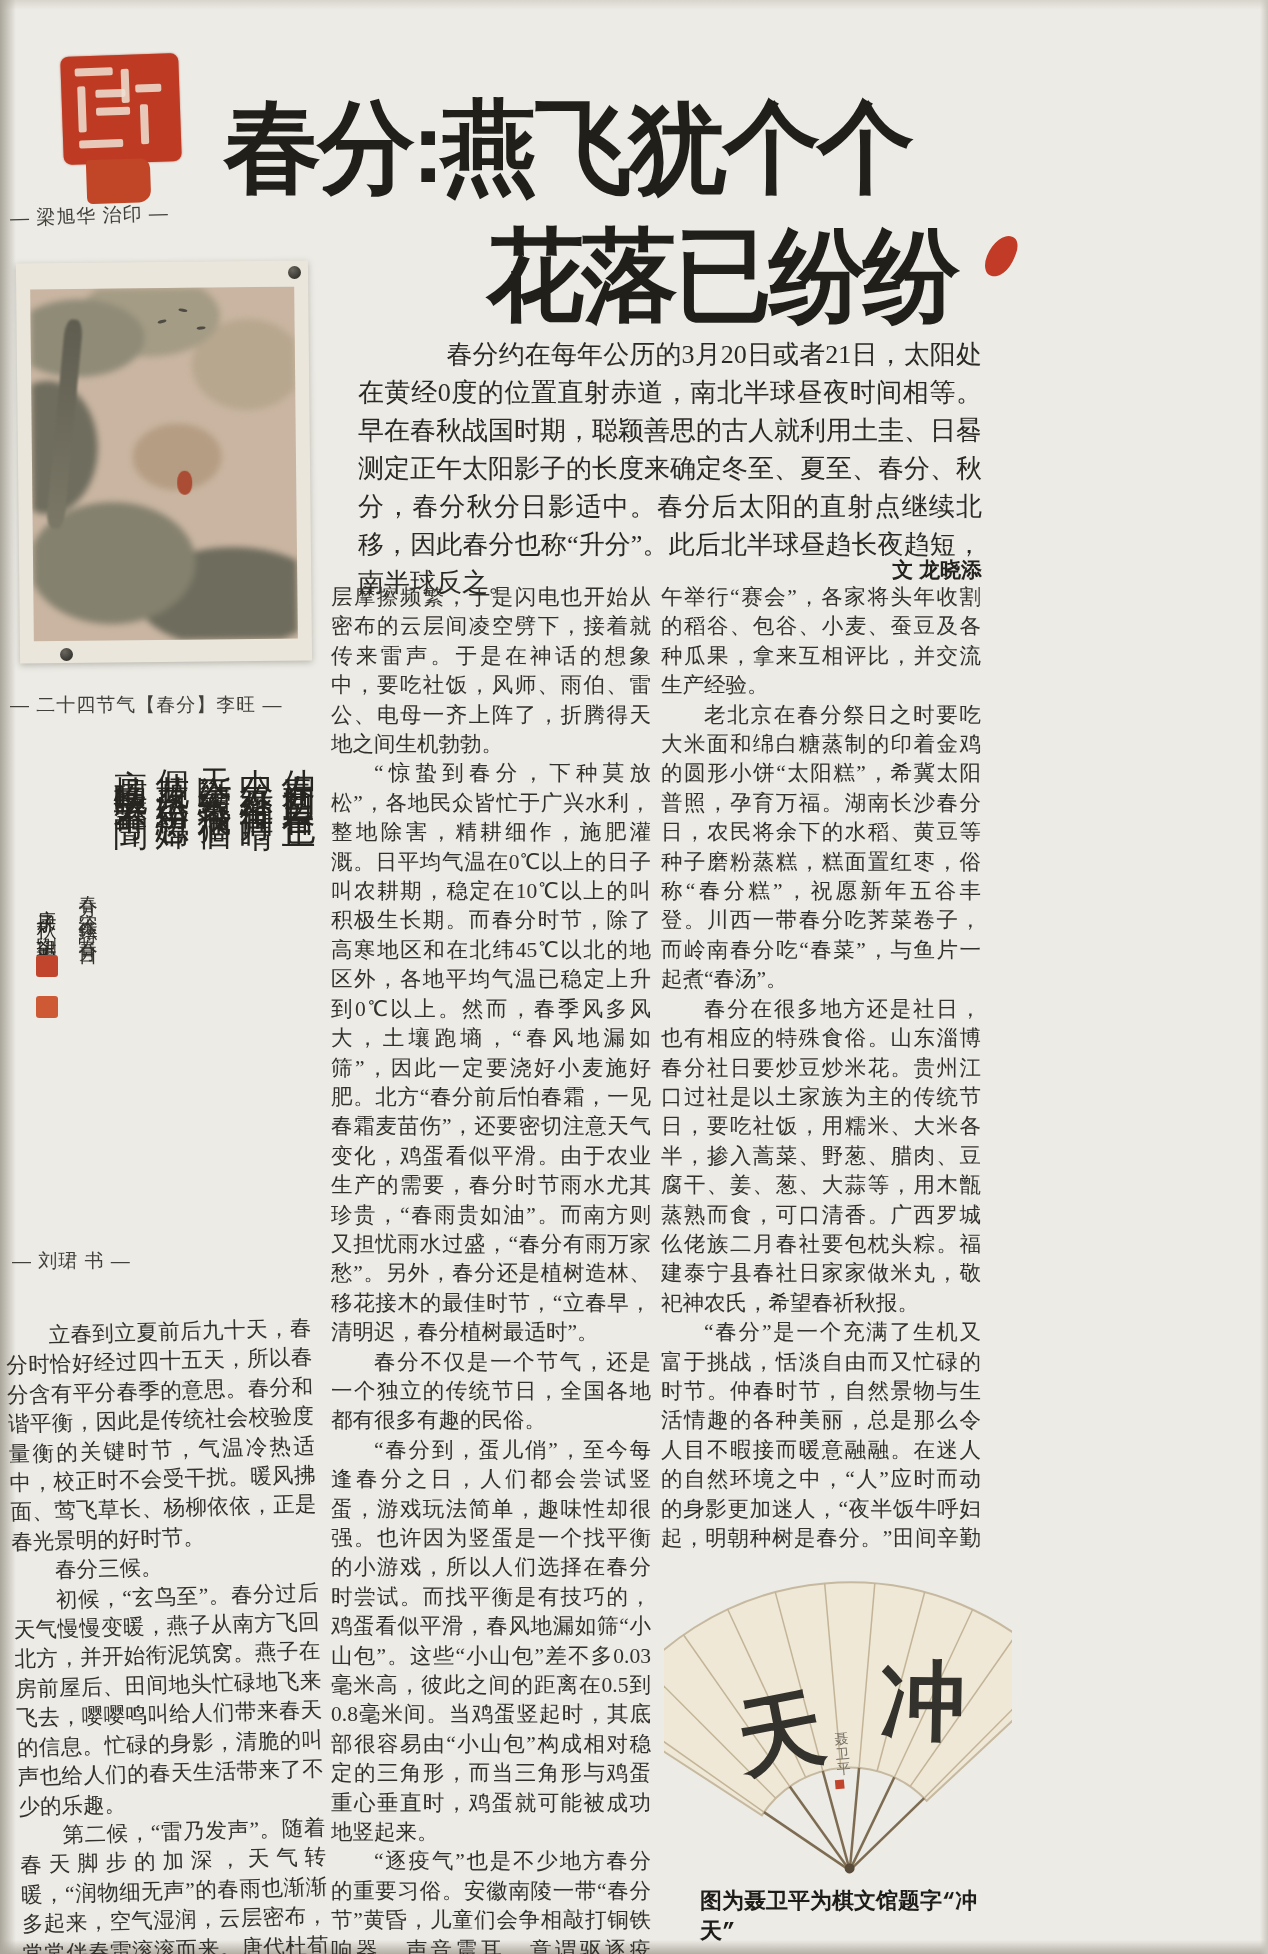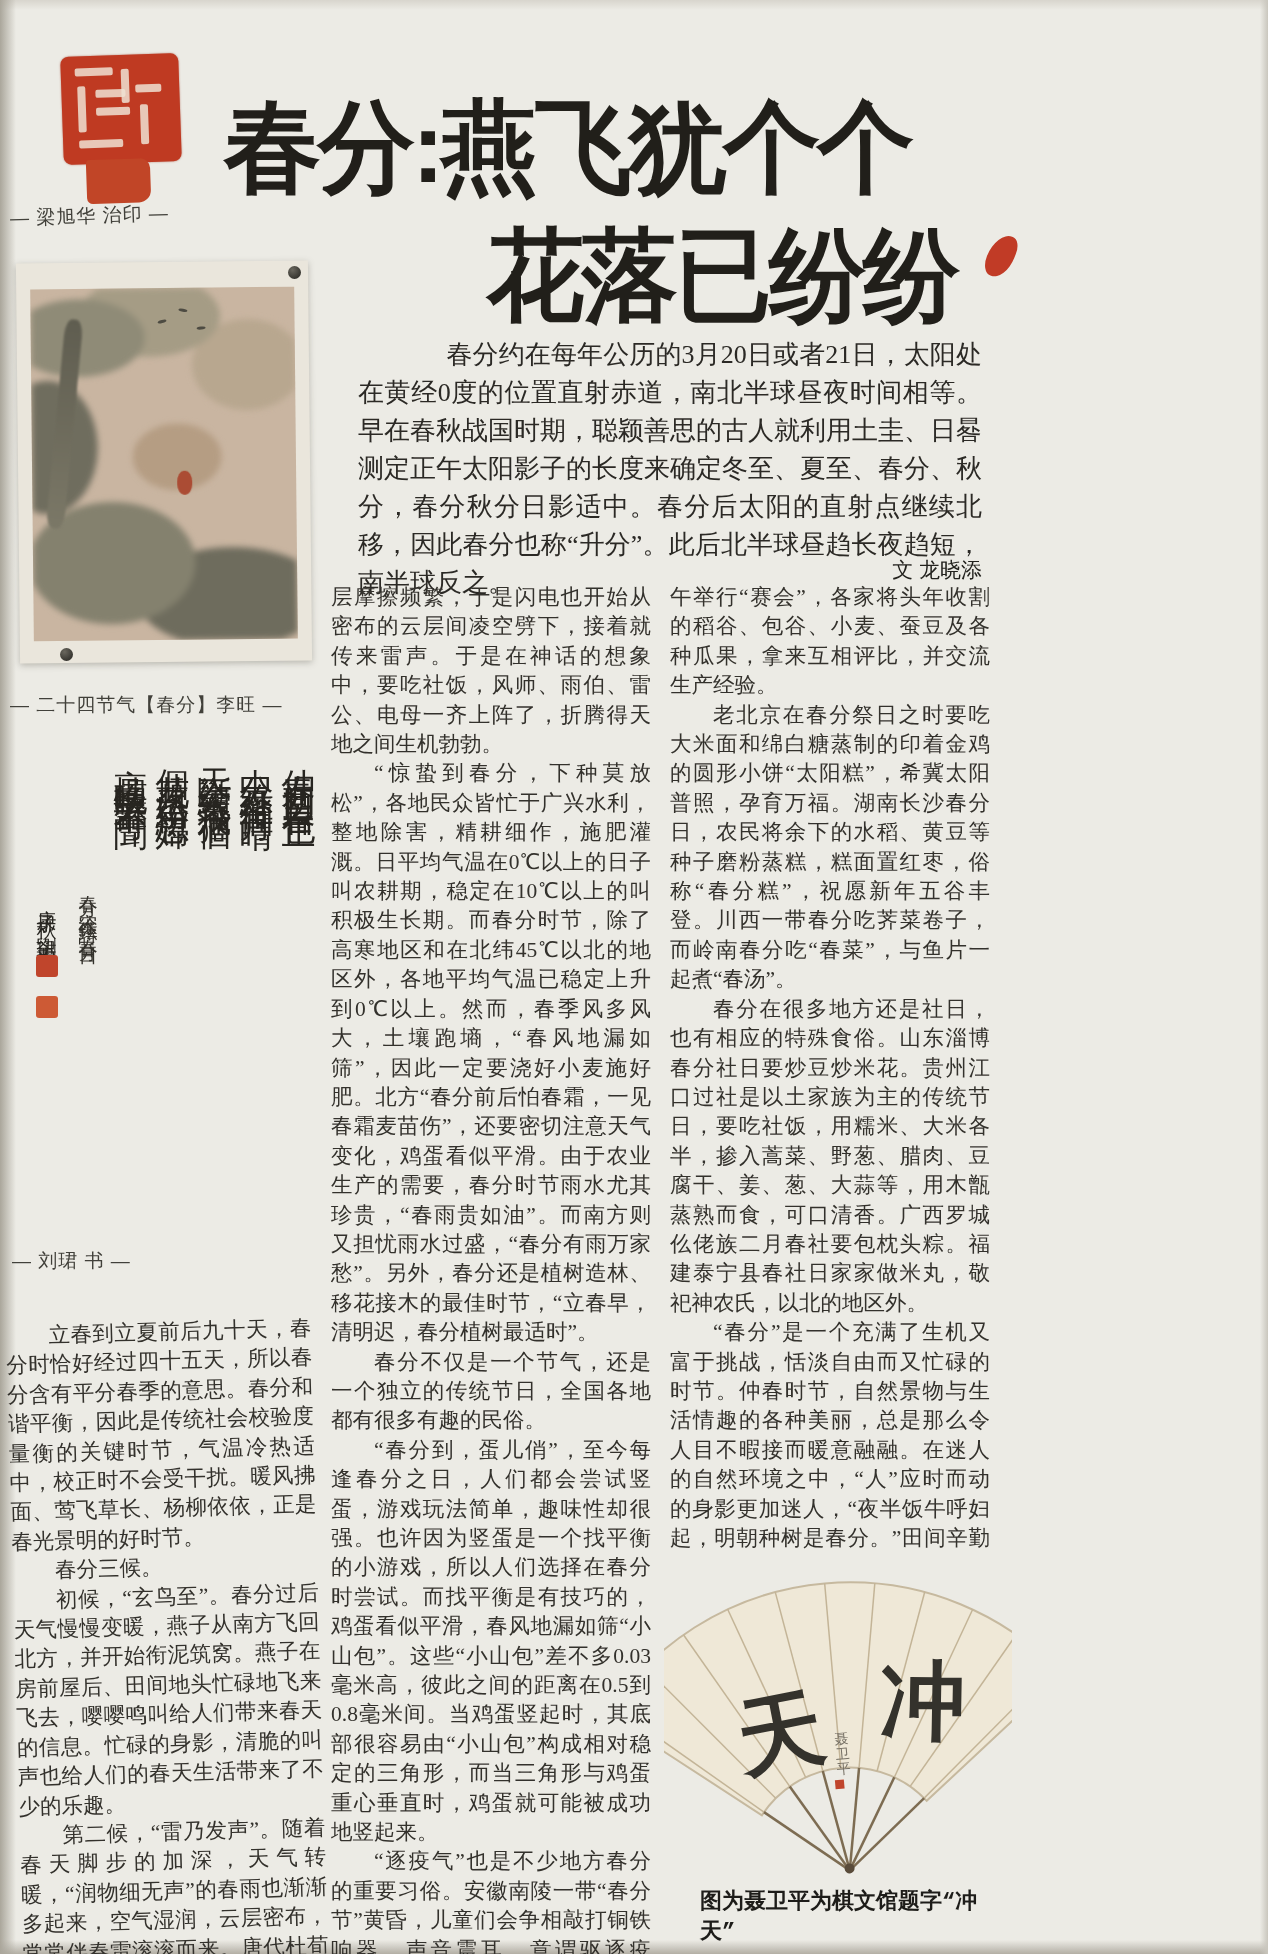--- a/index.html
+++ b/index.html
@@ -67,39 +67,39 @@
   .b3{left:63%;top:11%;transform:rotate(-6deg);}
   .pin{position:absolute;width:13px;height:13px;border-radius:50%;
     background:radial-gradient(circle at 35% 30%, #6a675e, #22211d);}
   .pin-tr{left:288px;top:266px;}
   .pin-bl{left:60px;top:648px;}
   
   .intro{position:absolute;left:358px;top:336px;width:624px;
     font-size:26px;line-height:38px;text-align:justify;color:#2b2925;}
   .intro p{margin:0;text-indent:3.4em;}
   .byline{position:absolute;left:358px;top:556px;width:624px;text-align:right;
-    font-family:"Liberation Sans", sans-serif;font-weight:normal;font-size:21px;color:#23221e;}
+    font-family:"Liberation Sans", sans-serif;font-weight:bold;font-size:21px;color:#23221e;}
   
   .calli{position:absolute;left:28px;top:742px;width:292px;height:500px;
     writing-mode:vertical-rl;}
   .calli .col{font-size:34px;letter-spacing:7px;color:#272520;line-height:42px;
     font-family:"DejaVu Serif", serif;}
   .calli .col.small{font-size:19px;letter-spacing:4px;padding-top:138px;color:#33312b;}
   .calli .col.sig{font-size:20px;letter-spacing:5px;padding-top:152px;}
   .mini-seal{display:inline-block;width:22px;height:22px;background:#c0452c;
     border-radius:3px;margin:8px 0 0 0;}
   .mini-seal.lt{background:#cd5a35;}
   
   .bodycol{position:absolute;font-size:21.5px;line-height:29.4px;text-align:justify;
     color:#33312c;overflow:hidden;}
   .bodycol p{margin:0;text-indent:2em;}
   .bodycol p.cont{text-indent:0;}
   .col-left{left:14px;top:1318px;width:306px;height:640px;transform:rotate(-1.6deg);}
   .col-mid{left:331px;top:583px;width:320px;height:1375px;}
-  .col-right{left:661px;top:583px;width:320px;height:968px;margin-left:9px;}
+  .col-right{left:661px;top:583px;width:320px;height:968px;}
   
   .fanbox{position:absolute;left:664px;top:1548px;width:348px;height:330px;overflow:hidden;}
   .fanbox svg{margin-left:-38px;transform:rotate(-5deg);}
   .cap-fan{position:absolute;left:700px;top:1886px;width:310px;
     font-family:Liberation Mono, monospace;font-weight:bold;
     font-size:22px;color:#1d1c19;}
 </style>
 </head>
 <body>
 
@@ -167,21 +167,21 @@
     <p class="cont">层摩擦频繁，于是闪电也开始从密布的云层间凌空劈下，接着就传来雷声。于是在神话的想象中，要吃社饭，风师、雨伯、雷公、电母一齐上阵了，折腾得天地之间生机勃勃。</p>
     <p>“惊蛰到春分，下种莫放松”，各地民众皆忙于广兴水利，整地除害，精耕细作，施肥灌溉。日平均气温在0℃以上的日子叫农耕期，稳定在10℃以上的叫积极生长期。而春分时节，除了高寒地区和在北纬45℃以北的地区外，各地平均气温已稳定上升到0℃以上。然而，春季风多风大，土壤跑墒，“春风地漏如筛”，因此一定要浇好小麦施好肥。北方“春分前后怕春霜，一见春霜麦苗伤”，还要密切注意天气变化，鸡蛋看似平滑。由于农业生产的需要，春分时节雨水尤其珍贵，“春雨贵如油”。而南方则又担忧雨水过盛，“春分有雨万家愁”。另外，春分还是植树造林、移花接木的最佳时节，“立春早，清明迟，春分植树最适时”。</p>
     <p>春分不仅是一个节气，还是一个独立的传统节日，全国各地都有很多有趣的民俗。</p>
     <p>“春分到，蛋儿俏”，至今每逢春分之日，人们都会尝试竖蛋，游戏玩法简单，趣味性却很强。也许因为竖蛋是一个找平衡的小游戏，所以人们选择在春分时尝试。而找平衡是有技巧的，鸡蛋看似平滑，春风地漏如筛“小山包”。这些“小山包”差不多0.03毫米高，彼此之间的距离在0.5到0.8毫米间。当鸡蛋竖起时，其底部很容易由“小山包”构成相对稳定的三角形，而当三角形与鸡蛋重心垂直时，鸡蛋就可能被成功地竖起来。</p>
     <p>“逐疫气”也是不少地方春分的重要习俗。安徽南陵一带“春分节”黄昏，儿童们会争相敲打铜铁响器，声音震耳，意谓驱逐疫气，保家人健康平安。云南鹤庆一带的白族，在春分中</p>
   </div>
 
   <div class="bodycol col-right">
     <p class="cont">午举行“赛会”，各家将头年收割的稻谷、包谷、小麦、蚕豆及各种瓜果，拿来互相评比，并交流生产经验。</p>
     <p>老北京在春分祭日之时要吃大米面和绵白糖蒸制的印着金鸡的圆形小饼“太阳糕”，希冀太阳普照，孕育万福。湖南长沙春分日，农民将余下的水稻、黄豆等种子磨粉蒸糕，糕面置红枣，俗称“春分糕”，祝愿新年五谷丰登。川西一带春分吃荠菜卷子，而岭南春分吃“春菜”，与鱼片一起煮“春汤”。</p>
-    <p>春分在很多地方还是社日，也有相应的特殊食俗。山东淄博春分社日要炒豆炒米花。贵州江口过社是以土家族为主的传统节日，要吃社饭，用糯米、大米各半，掺入蒿菜、野葱、腊肉、豆腐干、姜、葱、大蒜等，用木甑蒸熟而食，可口清香。广西罗城仫佬族二月春社要包枕头粽。福建泰宁县春社日家家做米丸，敬祀神农氏，以北的地区外。</p>
+    <p>春分在很多地方还是社日，也有相应的特殊食俗。山东淄博春分社日要炒豆炒米花。贵州江口过社是以土家族为主的传统节日，要吃社饭，用糯米、大米各半，掺入蒿菜、野葱、腊肉、豆腐干、姜、葱、大蒜等，用木甑蒸熟而食，可口清香。广西罗城仫佬族二月春社要包枕头粽。福建泰宁县春社日家家做米丸，敬祀神农氏，希望春祈秋报。</p>
     <p>“春分”是一个充满了生机又富于挑战，恬淡自由而又忙碌的时节。仲春时节，自然景物与生活情趣的各种美丽，总是那么令人目不暇接而暖意融融。在迷人的自然环境之中，“人”应时而动的身影更加迷人，“夜半饭牛呼妇起，明朝种树是春分。”田间辛勤忙碌，却有一种踏实、恬静、自由自在的自然乐趣。</p>
   </div>
 
   <div class="fanbox">
     <svg width="420" height="330" viewBox="0 0 420 330">
       <path d="M -18.5 146.4 A 290 290 0 0 1 438.5 146.4 L 292.7 260.4 A 105 105 0 0 0 127.3 260.4 Z" fill="#efe8d7" stroke="#c6b99f" stroke-width="2"></path>
       <g stroke="#c3b497" stroke-width="1.5">
         <line x1="129.6" y1="257.5" x2="-12" y2="138"></line>
         <line x1="142.5" y1="244.6" x2="24" y2="103"></line>
         <line x1="157.5" y1="234.1" x2="65" y2="74"></line>

